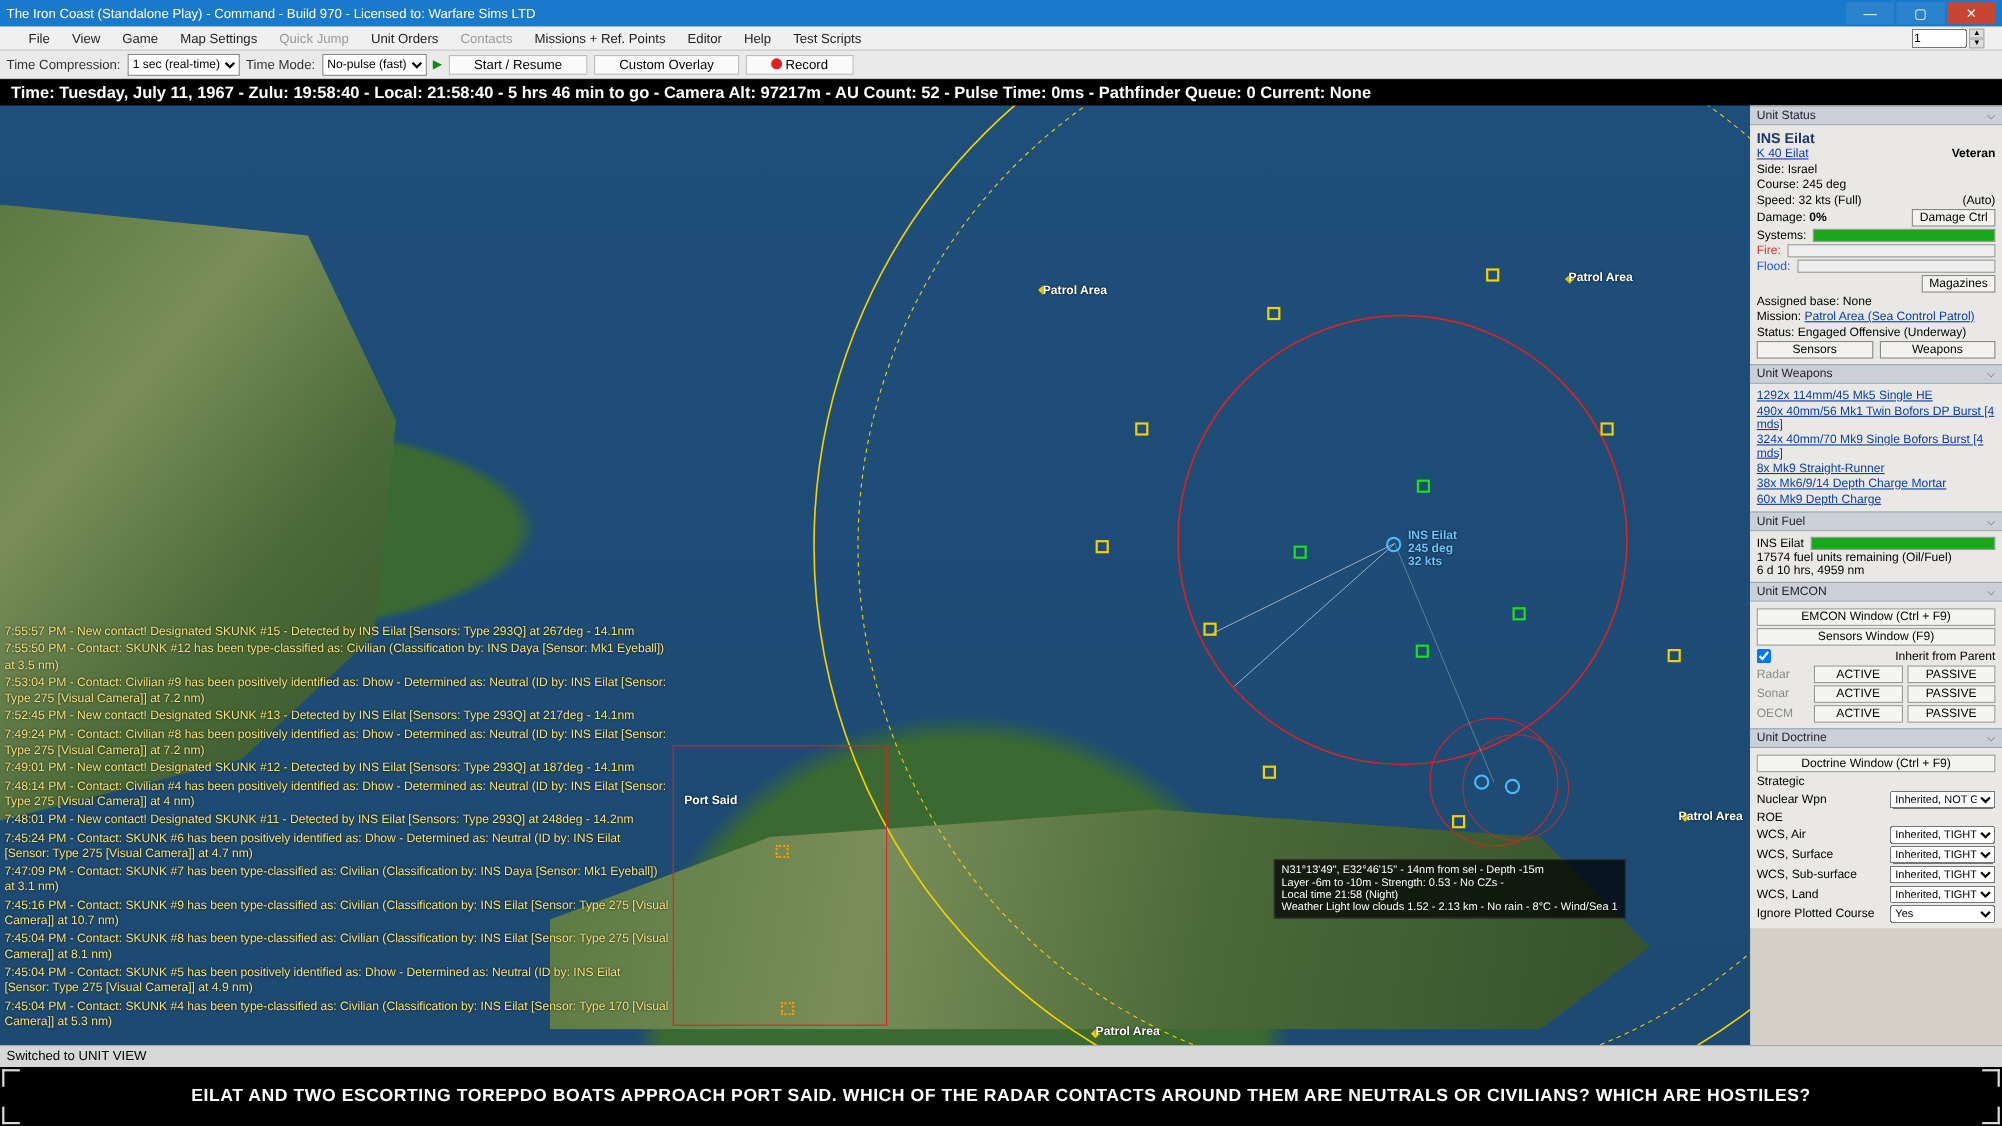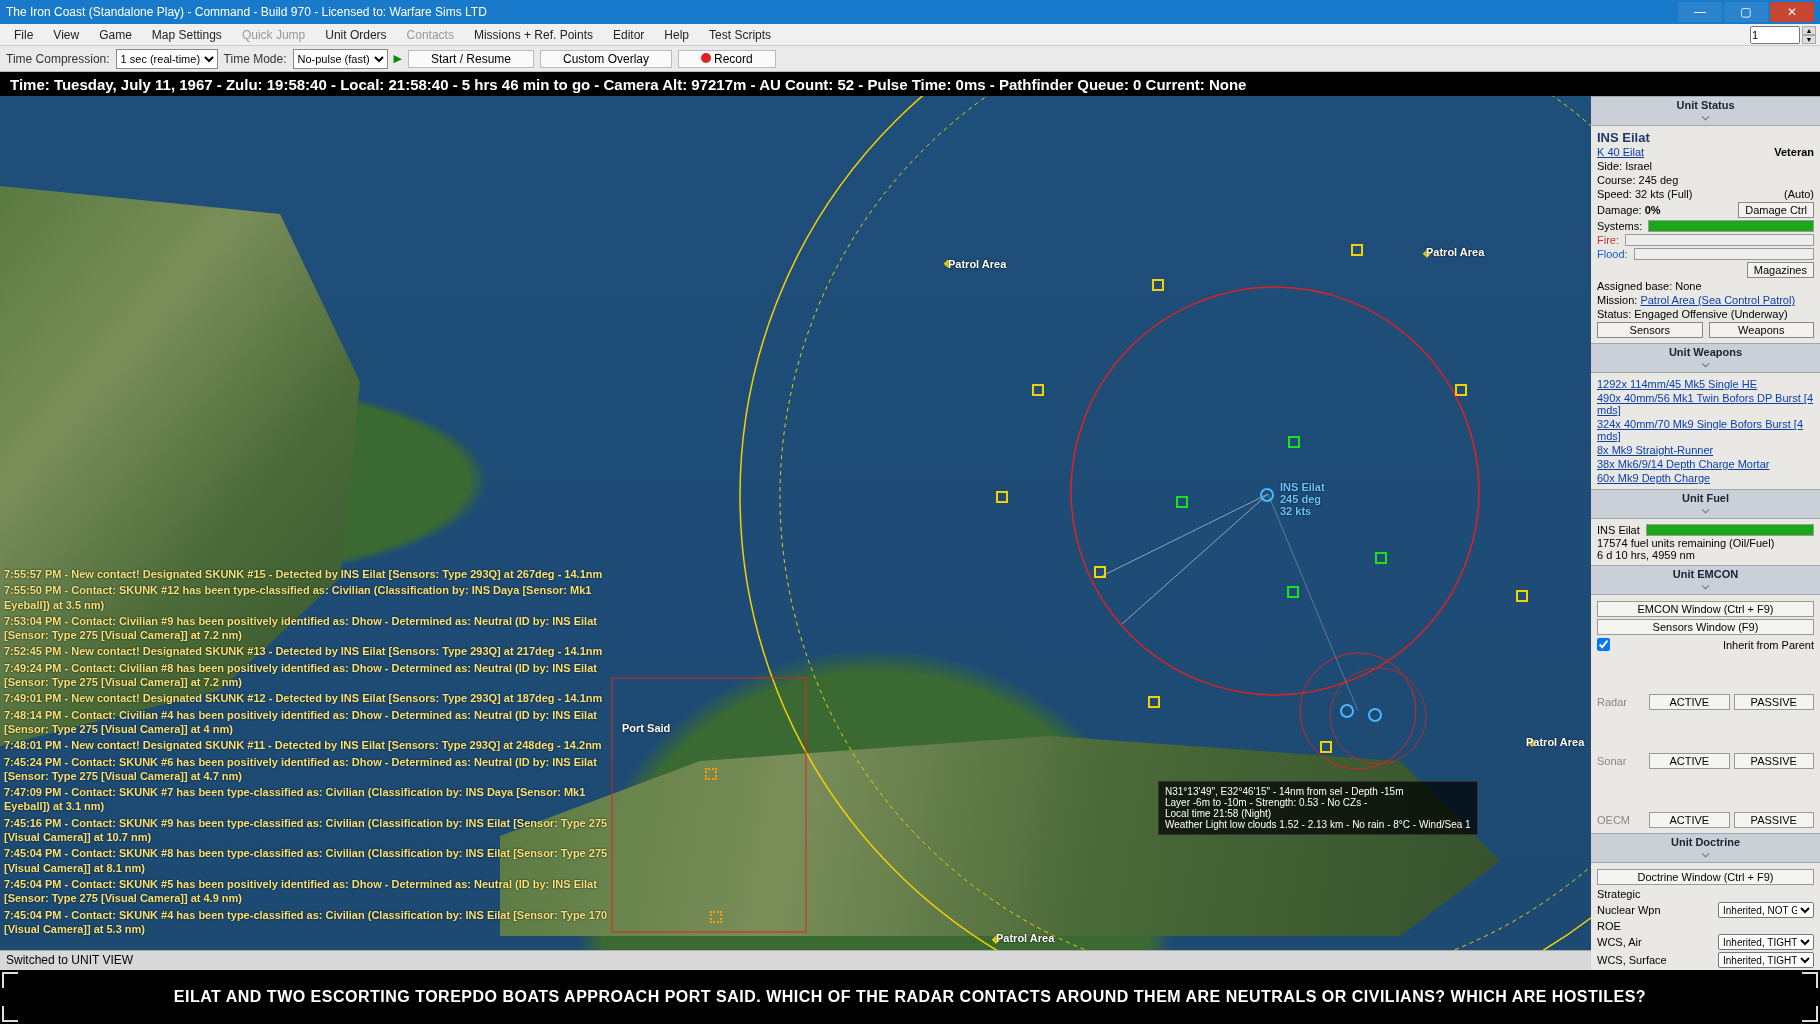--- a/index.html
+++ b/index.html
@@ -5,21 +5,21 @@
 * { margin: 0; padding: 0; box-sizing: border-box; font-family: "Segoe UI", Tahoma, sans-serif; }
 html, body { width: 1820px; height: 1024px; overflow: hidden; background: #2a4a6a; }
 
 
 #titlebar { height: 24px; background: #1979ca; color: #fff; display: flex; align-items: center; padding: 0 6px; font-size: 12px; }
 #titlebar .title { flex: 1; }
 #titlebar .winbtn { width: 44px; height: 20px; background: rgba(255,255,255,0.08); color: #fff; text-align: center; line-height: 20px; font-size: 12px; margin-left: 2px; }
 #titlebar .close { background: #c74632; }
 
 
-#menubar { height: 22px; background: #f0f0f0; display: flex; align-items: center; padding: 0 4px; font-size: 12px; border-bottom: 1px solid #ccc; }
+#menubar { height: 22px; background: #f0f0f0; display: flex; align-items: center; padding: 0 16px; font-size: 12px; border-bottom: 1px solid #ccc; }
 #menubar .menu { padding: 2px 10px; color: #222; }
 #menubar .menu.disabled { color: #999; }
 #menubar .spin { display: flex; align-items: center; margin-left: auto; }
 #menubar .spin input { width: 50px; height: 18px; font-size: 11px; }
 #menubar .spin .arrows { display:flex; flex-direction:column; margin-left:2px; }
 #menubar .spin .arrows span { width:14px; height:9px; background:#ddd; font-size:7px; line-height:7px; text-align:center; border:1px solid #aaa;}
 
 
 #toolbar { height: 26px; background: #eaeaea; display: flex; align-items: center; padding: 0 6px; font-size: 12px; gap: 6px; border-bottom:1px solid #bbb; }
 #toolbar label { color:#333; }
@@ -43,36 +43,36 @@
   background: linear-gradient(130deg,#5a7a42 0%,#7a8e5a 30%,#4a6a38 60%,#35522c 100%); clip-path: polygon(0 0, 70% 5%, 90% 35%, 85% 70%, 55% 90%, 0 100%); }
 #map .patch2 { position:absolute; left:500px; top:590px; width:1000px; height:250px;
   background: linear-gradient(100deg,#5a7a42 0%,#7a8e5a 30%,#4a6a38 60%,#35522c 100%); clip-path: polygon(0 60%, 20% 30%, 55% 20%, 90% 30%, 100% 70%, 90% 100%, 0 100%); }
 #map svg.overlay { position:absolute; inset:0; }
 .map-label { position:absolute; color:#fff; font-size:11px; font-weight:bold; text-shadow: 0 0 2px #000; }
 .map-label.unit { color: #68c5ff; }
 .tooltip-box { position:absolute; background:rgba(0,0,0,0.72); color:#fff; font-size:10px; padding:4px 6px; border:1px solid #333; white-space:nowrap; }
 
 
 #msglog { position:absolute; left:4px; top:470px; width:604px; height:460px; font-size:11px; line-height:1.3; overflow:hidden; }
-#msglog .m { color:#f6e27a; text-shadow: 0 0 2px #000; padding:1px 0;font-weight:bold; }
+#msglog .m { color:#f6e27a; text-shadow: 0 0 2px #000; padding:1px 0; }
 
 
 #side { width: 229px; background:#d4d0c8; font-size:11px; display:flex; flex-direction:column; }
-.section-hd { background:#cbd0d8; border:1px solid #9aa; border-left:0; border-right:0; padding:2px 6px; font-weight:bold; color:#223; display:flex; justify-content:space-between; align-items:center;flex-direction:column; }
+.section-hd { background:#cbd0d8; border:1px solid #9aa; border-left:0; border-right:0; padding:2px 6px; font-weight:normal; color:#223; display:flex; justify-content:space-between; align-items:flex-end; }
 .section-hd .chev { font-size:10px; color:#667; }
 .section-body { padding:4px 6px; background:#e9e8e4; }
 .row { display:flex; justify-content:space-between; align-items:center; padding:1px 0; }
 .row a { color:#0a3ea8; text-decoration:underline; }
 .grnbar { height:12px; background:#eee; border:1px solid #999; position:relative; flex:1; margin-left:6px; }
 .grnbar i { display:block; height:100%; background:#18a818; }
 .firelbl { color:#c33; }
 .floodlbl { color:#1b5bd8; }
 .panel-btn { background:#f3f2ee; border:1px solid #888; padding:1px 6px; font-size:11px; }
 .wlinks a { display:block; color:#0a3ea8; text-decoration:underline; padding:1px 0; }
-.emcon-row { display:flex; align-items:center; gap:4px; padding:1px 0;margin-top:41px; }
+.emcon-row { display:flex; align-items:center; gap:4px; padding:1px 0; }
 .emcon-row .lbl { width:48px; color:#888; }
 .emcon-row .b { flex:1; text-align:center; border:1px solid #999; background:#f4f4f0; padding:1px 0; }
 .doc-row { display:flex; align-items:center; gap:4px; padding:1px 0; }
 .doc-row .lbl { flex:1; }
 .doc-row select { width:96px; font-size:10px; height:16px; }
 .centerbtn { display:block; text-align:center; border:1px solid #999; background:#f4f4f0; padding:1px 0; margin:2px 0; }
 
 
 #switchline { height:20px; background:#d8d8d8; color:#000; font-size:12px; padding:2px 6px; border-top:1px solid #aaa; }
 

